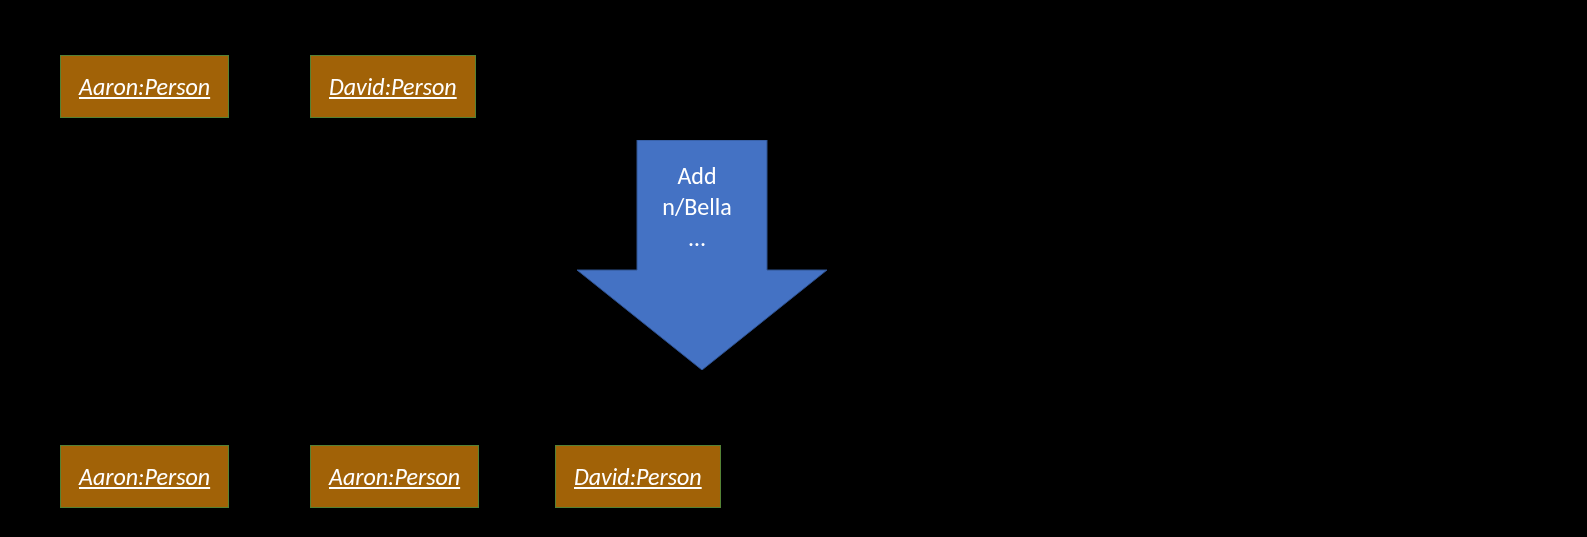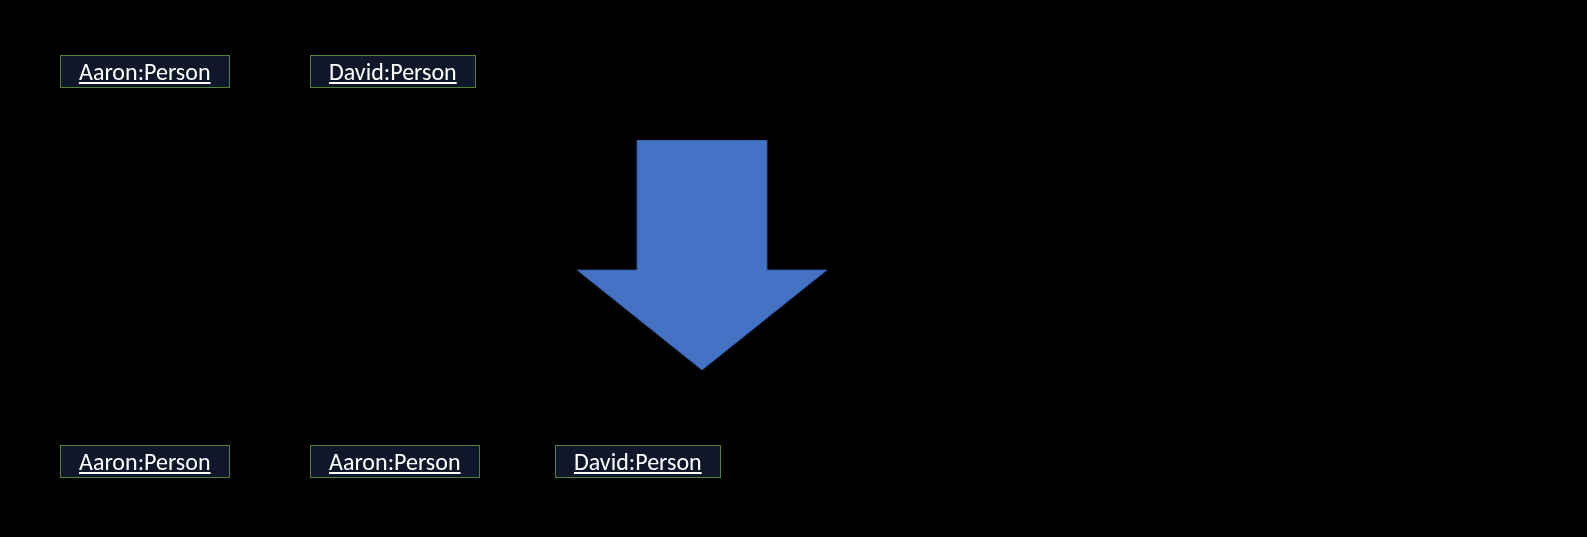--- a/index.html
+++ b/index.html
@@ -5,27 +5,28 @@
     * { margin: 0; padding: 0; box-sizing: border-box; }
     body {
       width: 1587px;
       height: 537px;
       background: #000000;
       position: relative;
       font-family: Calibri, Arial, sans-serif;
     }
     .person-box {
       position: absolute;
-      background: #0f172a;
+      background: #a16207;
       border: 1px solid #548235;
       color: #ffffff;
       font-size: 24px;
       text-decoration: underline;
-      padding: 1px 18px;
+      padding: 16px 18px;
       white-space: nowrap;
+      font-style: italic;
     }
     .arrow-container {
       position: absolute;
       left: 577px;
       top: 140px;
       width: 250px;
       height: 230px;
     }
     .arrow-text {
       position: absolute;
@@ -51,19 +52,24 @@
 <body>
 
 <div class="person-box" style="left:60px; top:55px;">Aaron:Person</div>
 
 <div class="person-box" style="left:310px; top:55px;">David:Person</div>
 
 <div class="arrow-container">
   <svg class="arrow-svg" viewBox="0 0 250 230">
     <path d="M 60 0 L 190 0 L 190 130 L 250 130 L 125 230 L 0 130 L 60 130 Z" fill="#4472C4" stroke="#2F528F" stroke-width="1"></path>
   </svg>
+  <div class="arrow-text">
+    <div>Add</div>
+    <div>n/Bella</div>
+    <div>…</div>
+  </div>
 </div>
 
 <div class="person-box" style="left:60px; top:445px;">Aaron:Person</div>
 
 <div class="person-box" style="left:310px; top:445px;">Aaron:Person</div>
 
 <div class="person-box" style="left:555px; top:445px;">David:Person</div>
 
 </body></html>

